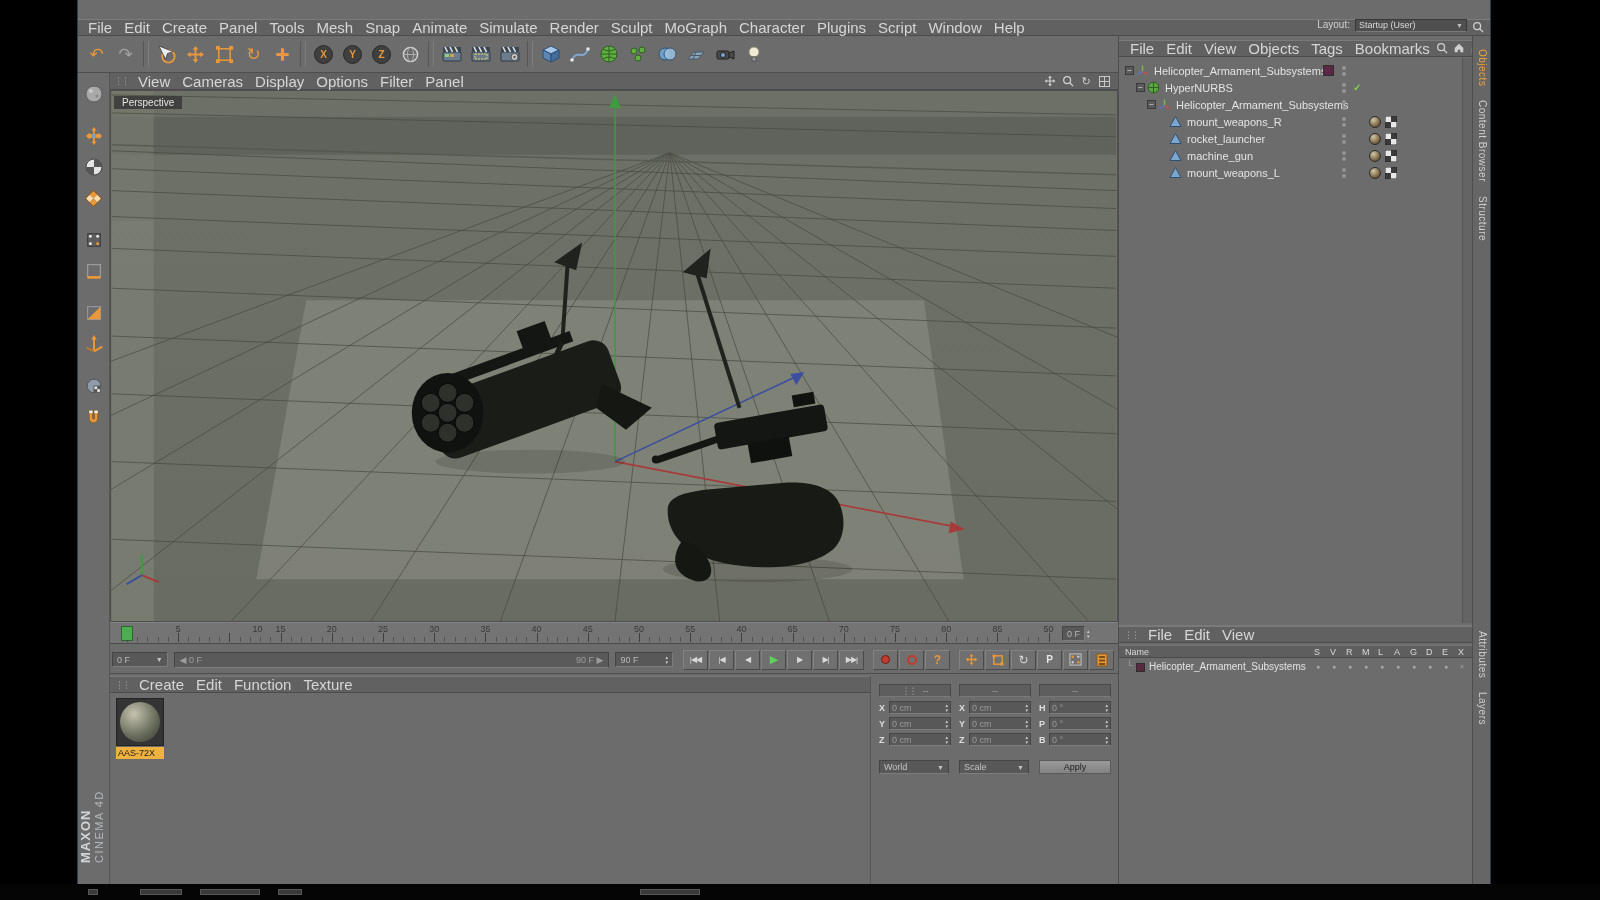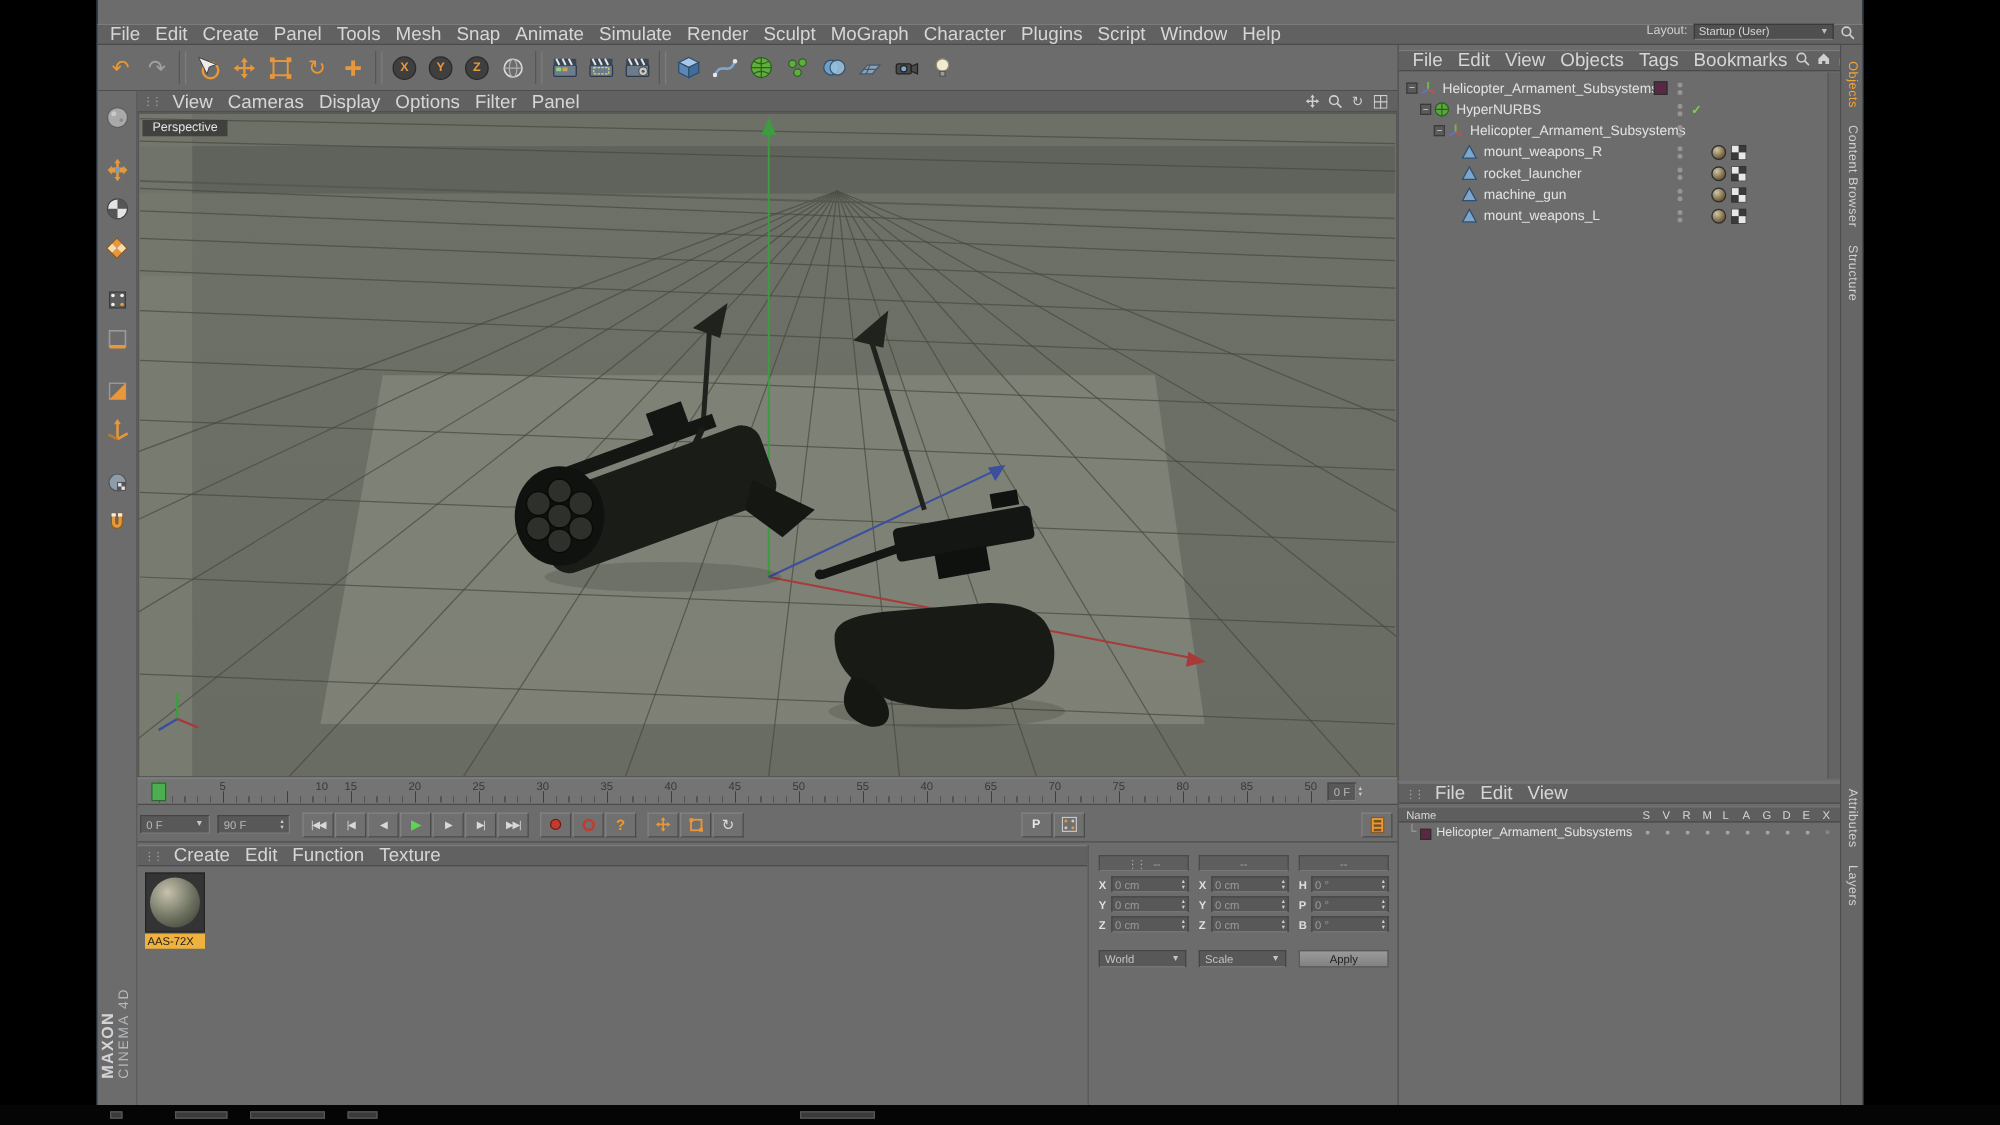--- a/index.html
+++ b/index.html
@@ -560,20 +560,24 @@
             <i>▾</i>
           </span>
     </div>
   </div>
 
   <div class="transport">
     <span class="fld t-combo">
           <span>0 F</span>
           <span class="dd">▼</span>
         </span>
+    <span class="t-slider">
+      <span><span>◀</span> <span>0 F</span></span>
+      <span><span>90 F</span> <span>▶</span></span>
+    </span>
     <span class="fld t-end">
           <span>90 F</span>
           <span class="stp">
             <i>▴</i>
             <i>▾</i>
           </span>
         </span>
     <span class="t-btn">|◀◀</span>
     <span class="t-btn">|◀</span>
     <span class="t-btn">◀</span>

